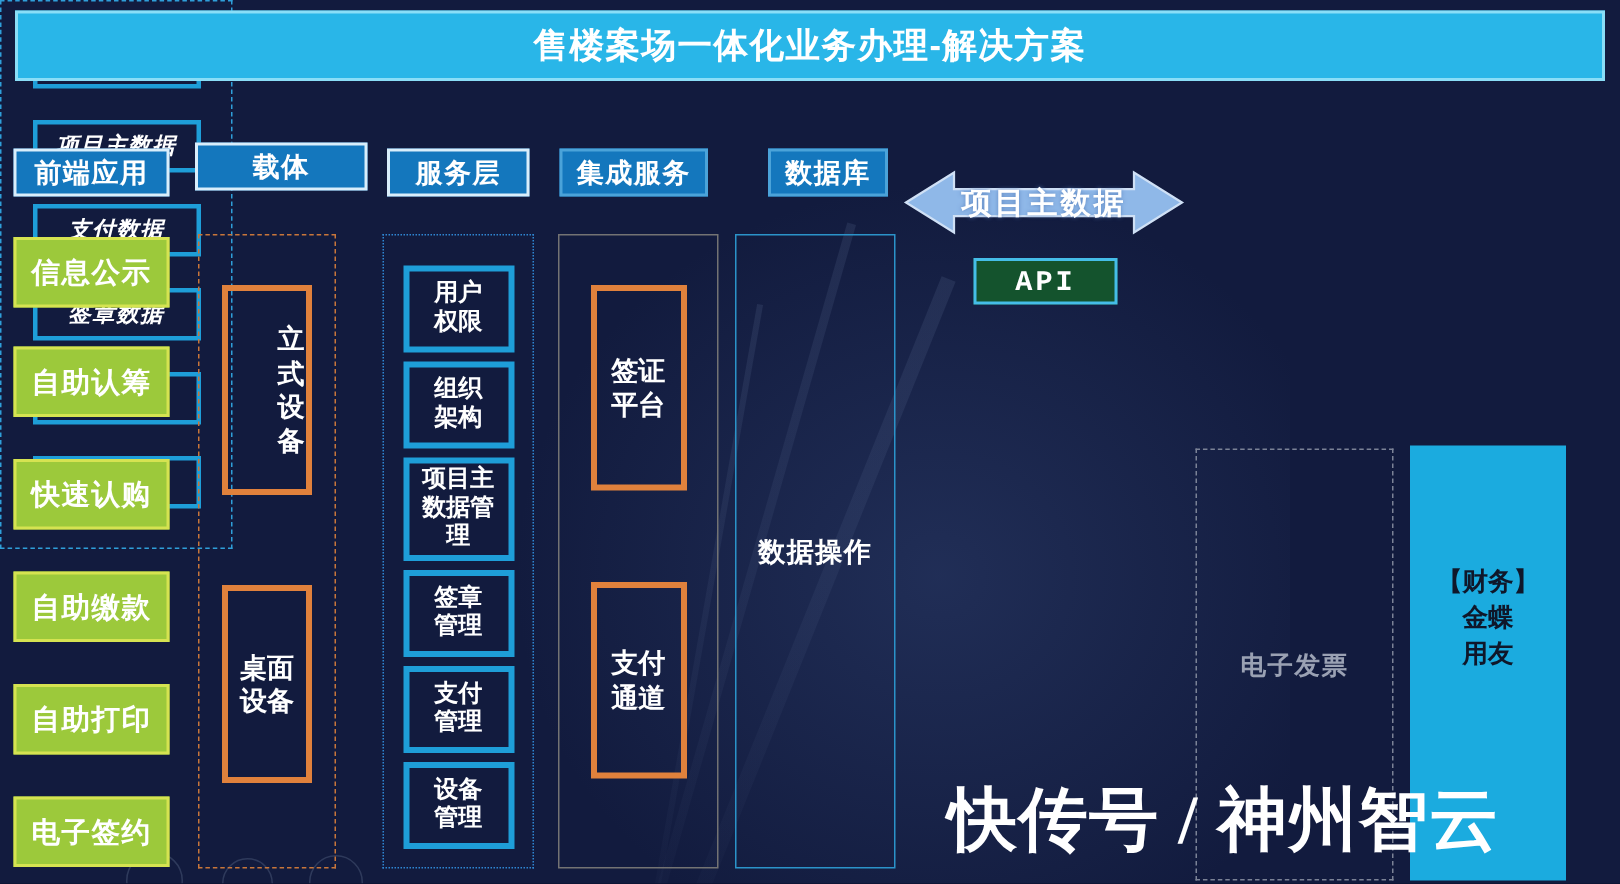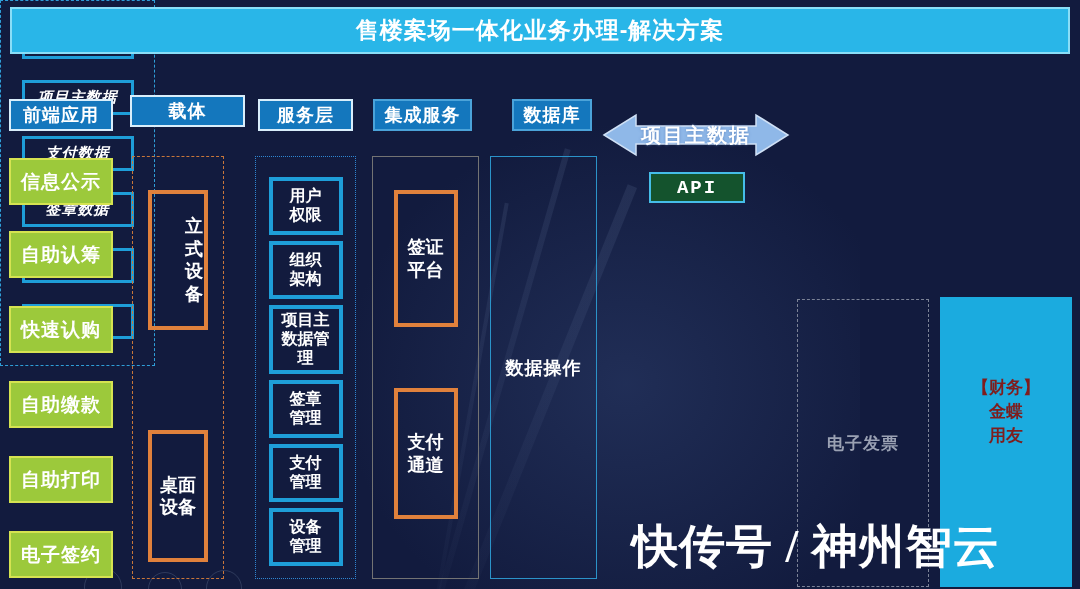--- a/index.html
+++ b/index.html
@@ -55,21 +55,21 @@
                     display:flex; align-items:center; justify-content:center; }
   .ct-data        { left:621px; top:213px; width:155px; height:366px; border:1px dashed #2f9fd9;
                     display:flex; flex-direction:column; justify-content:space-between;
                     align-items:center; padding:23px 0 26px 0; }
 
   .orange-box { position:absolute; left:50%; transform:translateX(-50%); width:60px;
     border:4px solid #e0813c; display:flex; align-items:center; justify-content:center;
     color:#fff; font-size:18px; font-weight:bold; text-align:center;
     white-space:pre-line; line-height:1.25; }
   .carrier-1 { top:33px;  height:140px;padding-left:32px; }
-  .carrier-2 { top:233px; height:132px;margin-top:40px; }
+  .carrier-2 { top:233px; height:132px; }
   .integ-1   { top:33px;  height:137px; }
   .integ-2   { top:231px; height:131px; }
 
   .svc-stack { position:absolute; inset:0; display:flex; flex-direction:column;
     justify-content:space-between; align-items:center; padding:20px 0 12px 0; }
   .svc-box { width:74px; min-height:58px; border:4px solid #1e9ed8;
     display:flex; align-items:center; justify-content:center;
     color:#fff; font-size:16px; font-weight:bold; text-align:center;
     white-space:pre-line; line-height:1.18; padding:2px 1px; }
 
@@ -91,23 +91,23 @@
     display:flex; align-items:center; justify-content:center;
     color:#fff; font-size:15px; font-weight:bold; letter-spacing:1px;font-style:italic; }
 
   
   .sales-if { position:absolute; left:795px; top:97px; width:277px; height:178px;
     background:#19aadf; display:flex; align-items:center; justify-content:center;
     color:#fff; font-size:23px; font-weight:bold; letter-spacing:1px; }
   .invoice { position:absolute; left:797px; top:299px; width:132px; height:288px;
     border:1px dashed #7b8296; display:flex; align-items:center; justify-content:center;
     color:#9aa1b3; font-size:17px; font-weight:bold; letter-spacing:1px; }
-  .finance { position:absolute; left:940px; top:297px; width:132px; height:290px;
+  .finance { position:absolute; left:940px; top:297px; width:104px; height:290px;
     background:#1babdf; display:flex; align-items:center; justify-content:center;
-    color:#7f1d1d; font-size:17px; font-weight:bold; text-align:center;
+    color:#0f172a; font-size:17px; font-weight:bold; text-align:center;
     white-space:pre-line; line-height:1.4; padding-bottom:60px; }
 
   .watermark { position:absolute; left:632px; top:516px; z-index:50;
     color:#ffffff; font-size:46px; letter-spacing:1px; white-space:nowrap;
     font-family:"Liberation Serif", serif; font-weight:600; }
 </style>
 </head>
 <body>
 
 <div class="canvas">

